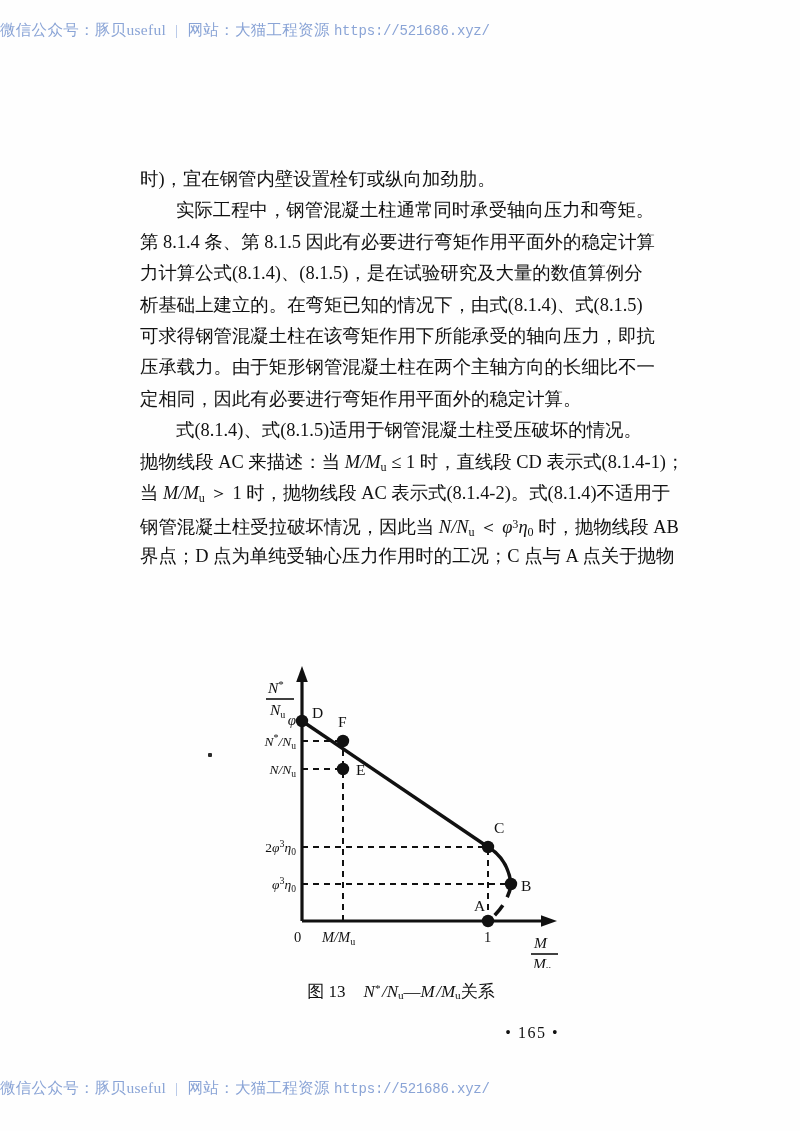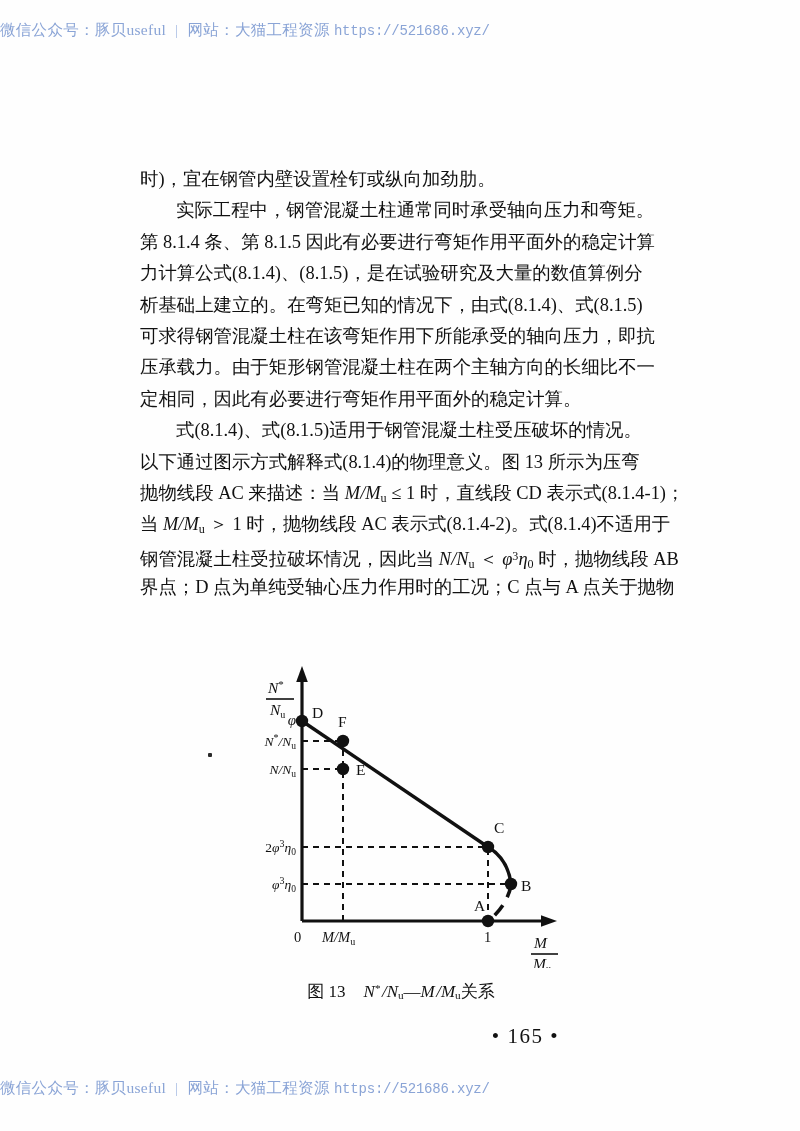--- a/index.html
+++ b/index.html
@@ -89,21 +89,21 @@
   .fig-caption .gap { display: inline-block; width: 18px; }
 
   .page-number {
     position: absolute;
     left: 0;
     top: 1024px;
     width: 644px;
     text-align: right;
     padding-right: 85px;
     box-sizing: border-box;
-    font-size: 21px;
+    font-size: 16px;
     color: #111;
     letter-spacing: 1.5px;
     font-family: "Liberation Serif", "DejaVu Serif", serif;
   }
 
   .speck {
     position: absolute;
     left: 208px;
     top: 753px;
     width: 4px;
@@ -124,21 +124,20 @@
   <div class="body-text">
     <div class="ln">时)，宜在钢管内壁设置栓钉或纵向加劲肋。</div>
     <div class="ln indent">实际工程中，钢管混凝土柱通常同时承受轴向压力和弯矩。</div>
     <div class="ln">第 8.1.4 条、第 8.1.5 因此有必要进行弯矩作用平面外的稳定计算</div>
     <div class="ln">力计算公式(8.1.4)、(8.1.5)，是在试验研究及大量的数值算例分</div>
     <div class="ln">析基础上建立的。在弯矩已知的情况下，由式(8.1.4)、式(8.1.5)</div>
     <div class="ln">可求得钢管混凝土柱在该弯矩作用下所能承受的轴向压力，即抗</div>
     <div class="ln">压承载力。由于矩形钢管混凝土柱在两个主轴方向的长细比不一</div>
     <div class="ln">定相同，因此有必要进行弯矩作用平面外的稳定计算。</div>
     <div class="ln indent">式(8.1.4)、式(8.1.5)适用于钢管混凝土柱受压破坏的情况。</div>
-    <div class="ln">以下通过图示方式解释式(8.1.4)的物理意义。图 13 所示为压弯</div>
     <div class="ln">抛物线段 AC 来描述：当 <i>M/M</i><span class="sub">u</span> ≤ 1 时，直线段 CD 表示式(8.1.4-1)；</div>
     <div class="ln">当 <i>M/M</i><span class="sub">u</span> ＞ 1 时，抛物线段 AC 表示式(8.1.4-2)。式(8.1.4)不适用于</div>
     <div class="ln">钢管混凝土柱受拉破坏情况，因此当 <i>N/N</i><span class="sub">u</span> ＜ <i>φ</i><span class="sup">3</span><i>η</i><span class="sub">0</span> 时，抛物线段 AB</div>
     <div class="ln">界点；D 点为单纯受轴心压力作用时的工况；C 点与 A 点关于抛物</div>
   </div>
 
   <div class="speck"></div>
 
   <div class="figure">
     <svg width="330" height="305" viewBox="0 0 330 305" xmlns="http://www.w3.org/2000/svg">

